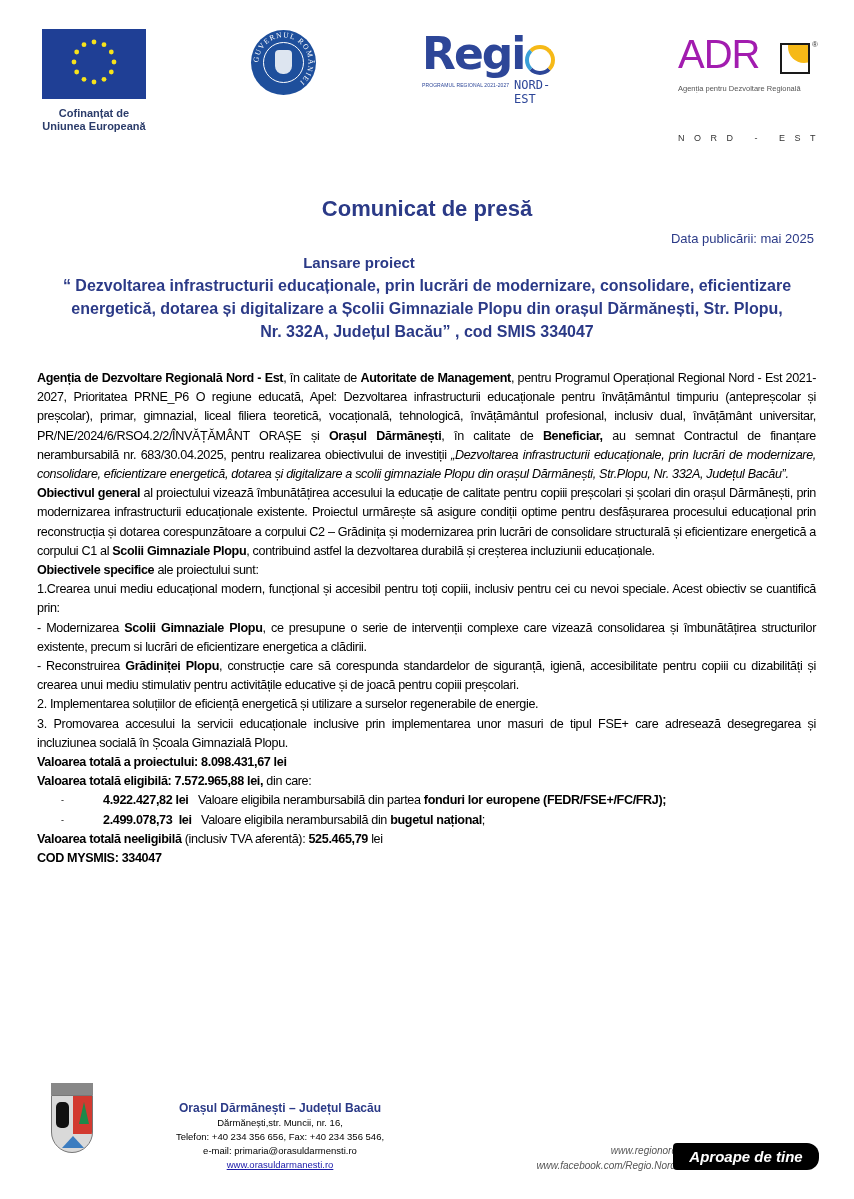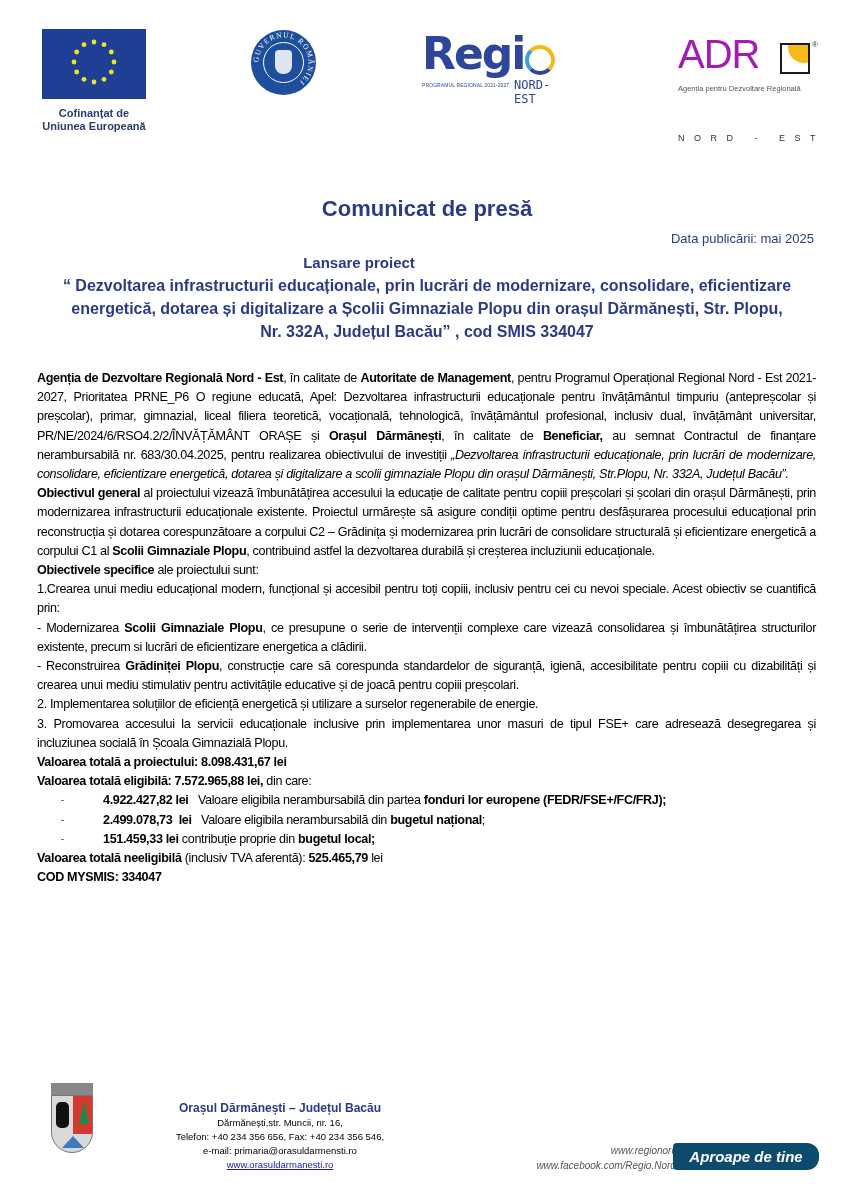--- a/index.html
+++ b/index.html
@@ -52,21 +52,21 @@
   .crest .red { position: absolute; left: 21px; top: 0; width: 21px; height: 38px; background: #d23a30; }
   .crest .tree { position: absolute; left: 27px; top: 6px; width: 0; height: 0; border-left: 5px solid transparent; border-right: 5px solid transparent; border-bottom: 22px solid #1d8a4a; }
   .crest .bear { position: absolute; left: 4px; top: 6px; width: 13px; height: 26px; background: #111; border-radius: 5px; }
   .crest .mount { position: absolute; left: 10px; top: 40px; width: 0; height: 0; border-left: 11px solid transparent; border-right: 11px solid transparent; border-bottom: 12px solid #3b7cc0; }
 
   .town-block { position: absolute; left: 150px; width: 260px; top: 1100px; text-align: center; font-family: "Liberation Sans", sans-serif; font-size: 9.5px; line-height: 14px; color: #000; }
   .town-name { font-weight: bold; font-size: 12px; color: #2b3a87; line-height: 16px; }
   .town-block a { color: #1a1aa8; text-decoration: underline; }
 
   .regio-links { position: absolute; right: 152px; top: 1143px; text-align: right; font-style: italic; font-size: 10px; line-height: 15px; color: #555; }
-  .slogan { position: absolute; left: 673px; top: 1143px; width: 146px; height: 27px; background: #0c4a6e; border-radius: 4px 12px 12px 4px; color: #fff; font-style: italic; font-weight: bold; font-size: 15px; line-height: 27px; text-align: center; }
+  .slogan { position: absolute; left: 673px; top: 1143px; width: 146px; height: 27px; background: #000000; border-radius: 4px 12px 12px 4px; color: #fff; font-style: italic; font-weight: bold; font-size: 15px; line-height: 27px; text-align: center; }
 </style>
 </head>
 <body>
 
 <div class="logo eu-flag">
   <svg width="104" height="70" viewBox="0 0 104 70">
     <g fill="#f6e31b">
       <circle cx="52" cy="13" r="2.4"></circle>
         <circle cx="62" cy="15.7" r="2.4"></circle>
         <circle cx="69.3" cy="23" r="2.4"></circle>
@@ -132,21 +132,20 @@
   <p class="cond"><span>- Modernizarea </span><b>Scolii Gimnaziale Plopu</b><span>, ce presupune o serie de intervenții complexe care vizează consolidarea și îmbunătățirea structurilor existente, precum si lucrări de eficientizare energetica a clădirii.</span></p>
   <p class="cond"><span>- Reconstruirea </span><b>Grădiniței Plopu</b><span>, construcție care să corespunda standardelor de siguranță, igienă, accesibilitate pentru copiii cu dizabilități și crearea unui mediu stimulativ  pentru activitățile educative și de joacă pentru copiii preșcolari.</span></p>
   <p class="cond">2. Implementarea soluțiilor de eficiență energetică și utilizare a surselor regenerabile de energie.</p>
   <p class="cond">3. Promovarea accesului la servicii educaționale inclusive prin implementarea unor masuri de tipul FSE+ care adresează desegregarea și incluziunea socială în Școala Gimnazială Plopu.</p>
 
   <p class="cond"><b>Valoarea totală a proiectului:</b><b>  8.098.431,67 lei</b></p>
   <p class="cond"><b>Valoarea totală eligibilă: 7.572.965,88 lei,</b><span> din care:</span></p>
   <ul class="money-list cond">
     <li><b>4.922.427,82 lei</b><span style="white-space:pre">   Valoare eligibila nerambursabilă din partea </span><b>fonduri lor europene (FEDR/FSE+/FC/FRJ);</b><span></span></li>
     <li><b style="white-space:pre">2.499.078,73  lei</b><span style="white-space:pre">   Valoare eligibila nerambursabilă din </span><b>bugetul național</b><span>;</span></li>
-    <li><b>151.459,33 lei</b><span> contribuție proprie  din </span><b>bugetul local;</b><span></span></li>
   </ul>
   <p class="cond"><b>Valoarea totală neeligibilă</b><span> (inclusiv TVA aferentă): </span><b>525.465,79</b><span> lei</span></p>
   <p class="cond"><b>COD MYSMIS: 334047</b></p>
 </div>
 
 <div class="crest">
   <div class="towers"></div>
   <div class="shield">
     <div class="red"></div>
     <div class="tree"></div>

